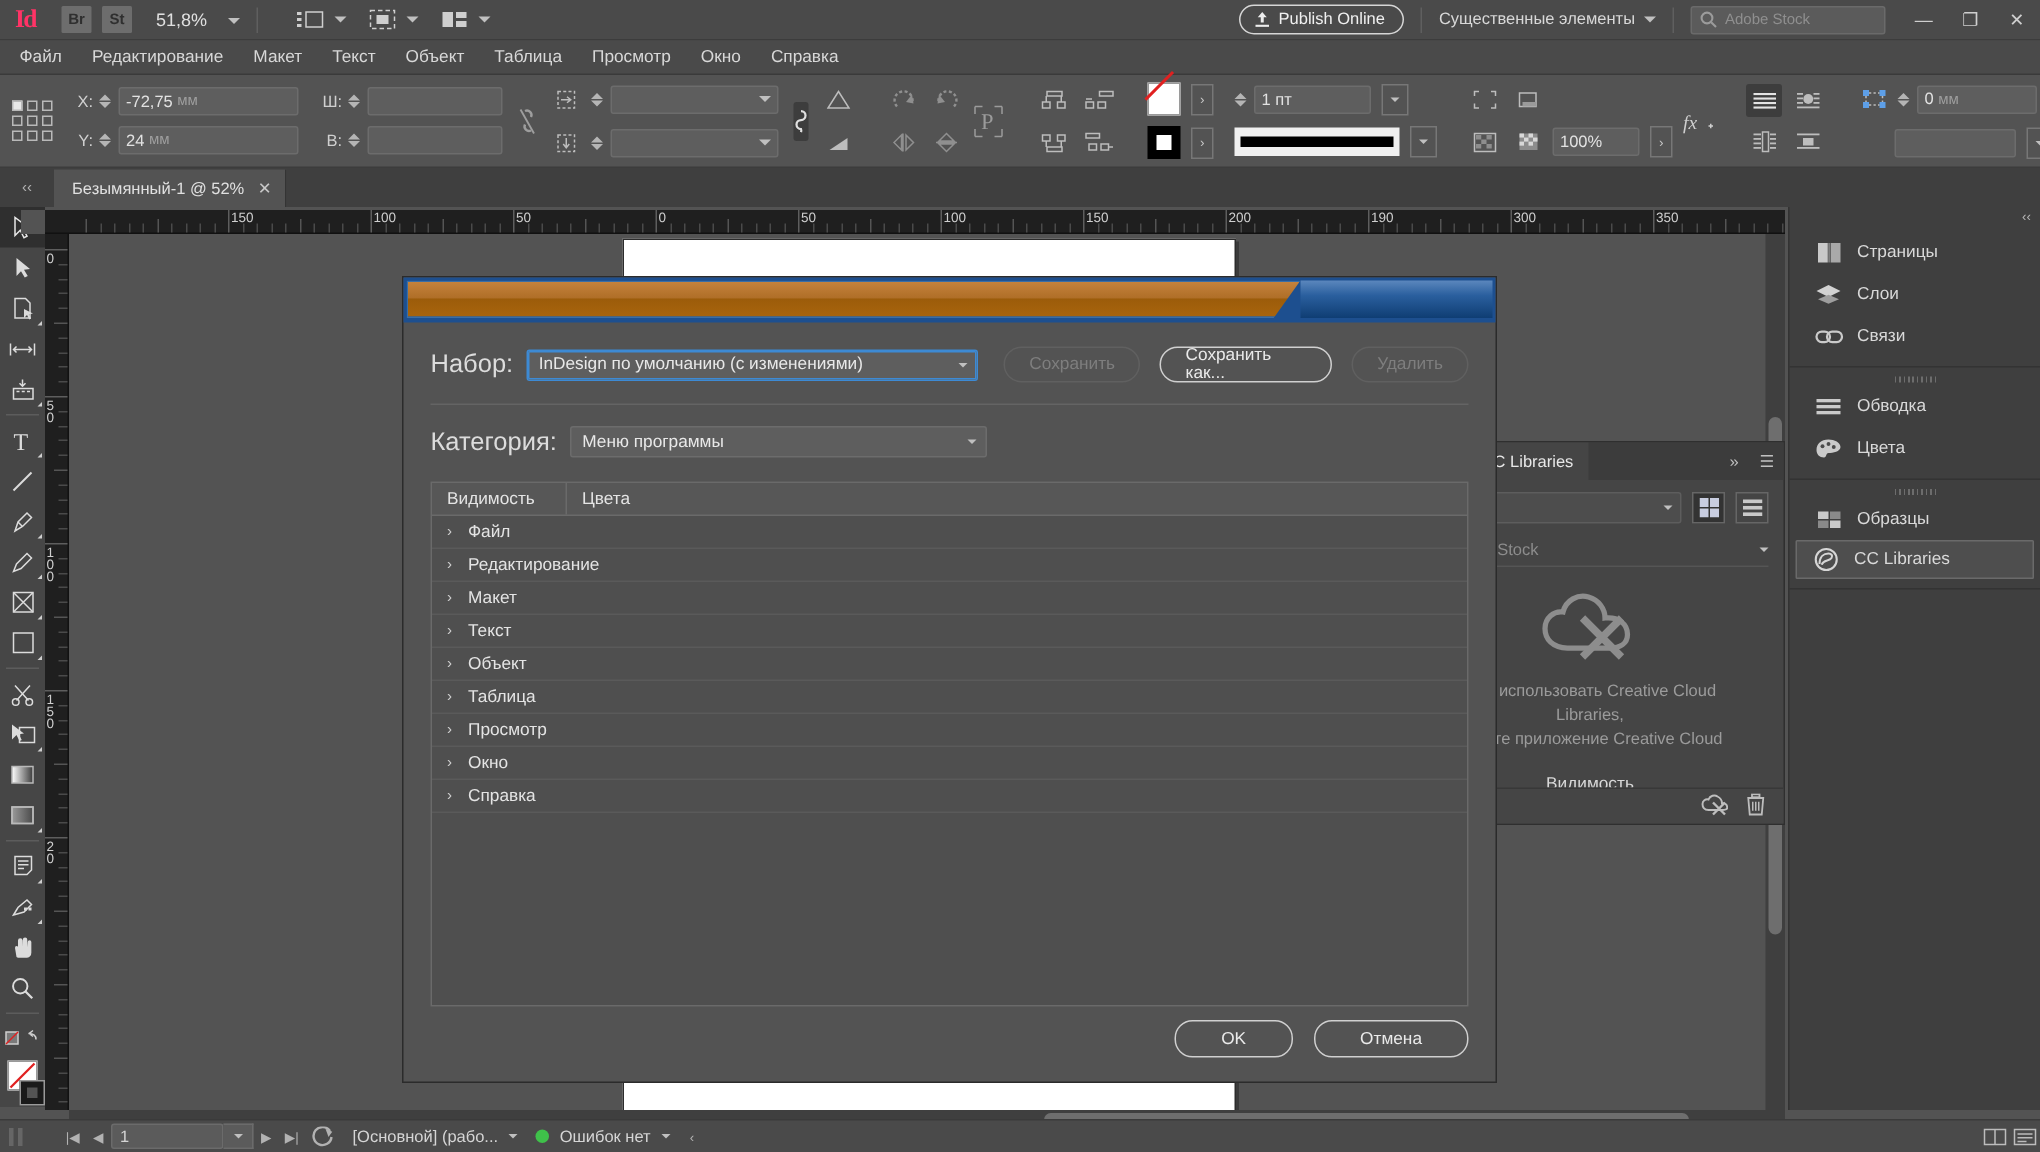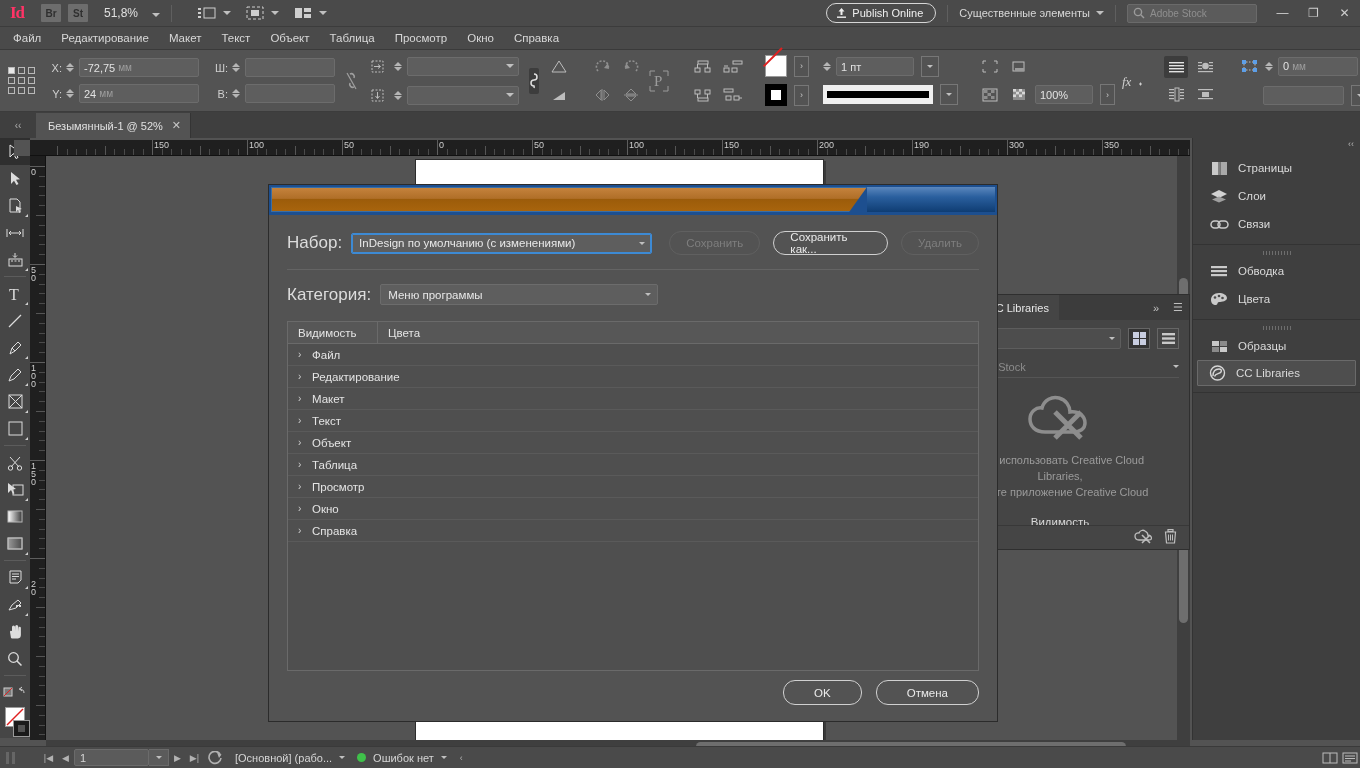--- a/index.html
+++ b/index.html
@@ -1050,21 +1050,21 @@
   <div class="rulerV" id="rulerV">
       <div class="tickV" style="top: 10px;"></div>
       <div class="lblV" style="top: 12px;">0</div>
       <div class="tickV" style="top: 108px;"></div>
       <div class="lblV" style="top: 110px;">50</div>
       <div class="tickV" style="top: 206px;"></div>
       <div class="lblV" style="top: 208px;">100</div>
       <div class="tickV" style="top: 304px;"></div>
       <div class="lblV" style="top: 306px;">150</div>
       <div class="tickV" style="top: 402px;"></div>
-      <div class="lblV" style="top: 424px;">20</div>
+      <div class="lblV" style="top: 404px;">20</div>
       <div class="tickV minor" style="top: 19.8px;"></div>
       <div class="tickV minor" style="top: 29.6px;"></div>
       <div class="tickV minor" style="top: 39.4px;"></div>
       <div class="tickV minor" style="top: 49.2px;"></div>
       <div class="tickV mid" style="top: 59px;"></div>
       <div class="tickV minor" style="top: 68.8px;"></div>
       <div class="tickV minor" style="top: 78.6px;"></div>
       <div class="tickV minor" style="top: 88.4px;"></div>
       <div class="tickV minor" style="top: 98.2px;"></div>
       <div class="tickV minor" style="top: 117.8px;"></div>

